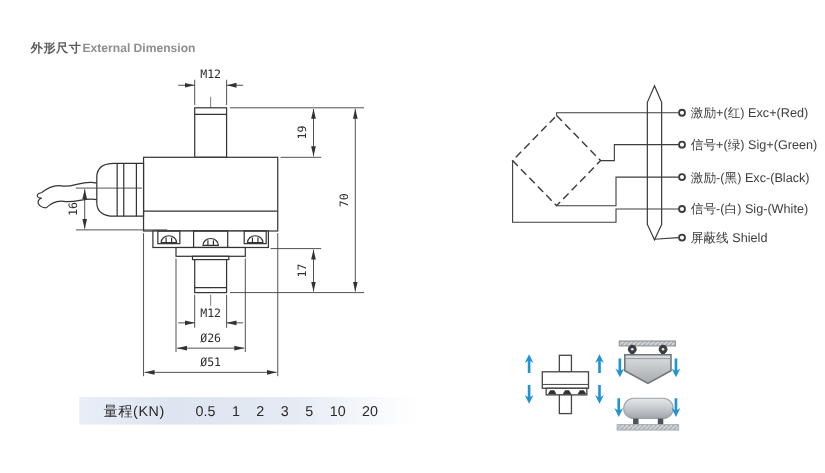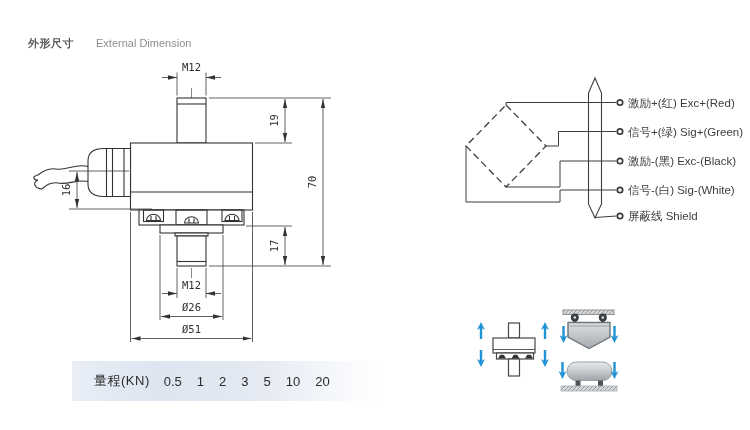--- a/index.html
+++ b/index.html
@@ -1,28 +1,28 @@
 <!DOCTYPE html>
 <html><head>
 <meta charset="utf-8">
 <style>
   html,body{margin:0;padding:0;background:#fff;}
   .page{position:relative;width:750px;height:430px;background:#ffffff;overflow:hidden;
         font-family:"Liberation Sans","DejaVu Sans",sans-serif;}
   .sec-title{position:absolute;font-size:11px;white-space:nowrap;}
   .sec-title .zh{color:#595959;font-weight:600;letter-spacing:.5px;}
-  .sec-title .en{color:#8e8e8e;font-weight:400;margin-left:22px;}
+  .sec-title .en{color:#8e8e8e;font-weight:700;margin-left:1px;}
   .dimtext{font-family:"DejaVu Sans Mono","Liberation Mono",monospace;font-size:10.5px;fill:#2e2e2e;}
   .wirelabel{font-family:"Liberation Sans","DejaVu Sans",sans-serif;font-size:11.5px;fill:#3d3d3d;}
-  .range-bar{position:absolute;left:72px;top:361px;width:308px;height:40px;
+  .range-bar{position:absolute;left:72px;top:361px;width:308px;height:25px;
              display:flex;align-items:center;padding-left:22px;box-sizing:border-box;
              background:linear-gradient(90deg,#e9eef7 0%,#dde5f0 28%,#e5eaf3 62%,#f7f9fc 88%,#ffffff 100%);
              font-size:13px;color:#2b2b2b;}
   .range-bar .lbl{margin-right:14px;letter-spacing:.5px;}
-  .range-bar .vals{display:flex;gap:15px;}
+  .range-bar .vals{display:flex;gap:15px;margin-left:14px;}
   svg{position:absolute;}
   .oline{stroke:#333;stroke-width:1.1;fill:none;}
   .ofill{stroke:#333;stroke-width:1.1;fill:#fff;}
   .dline{stroke:#3a3a3a;stroke-width:.8;fill:none;}
   .wire{stroke:#3c3c3c;stroke-width:1;fill:none;}
 </style>
 </head>
 <body>
 
 <div class="page">

